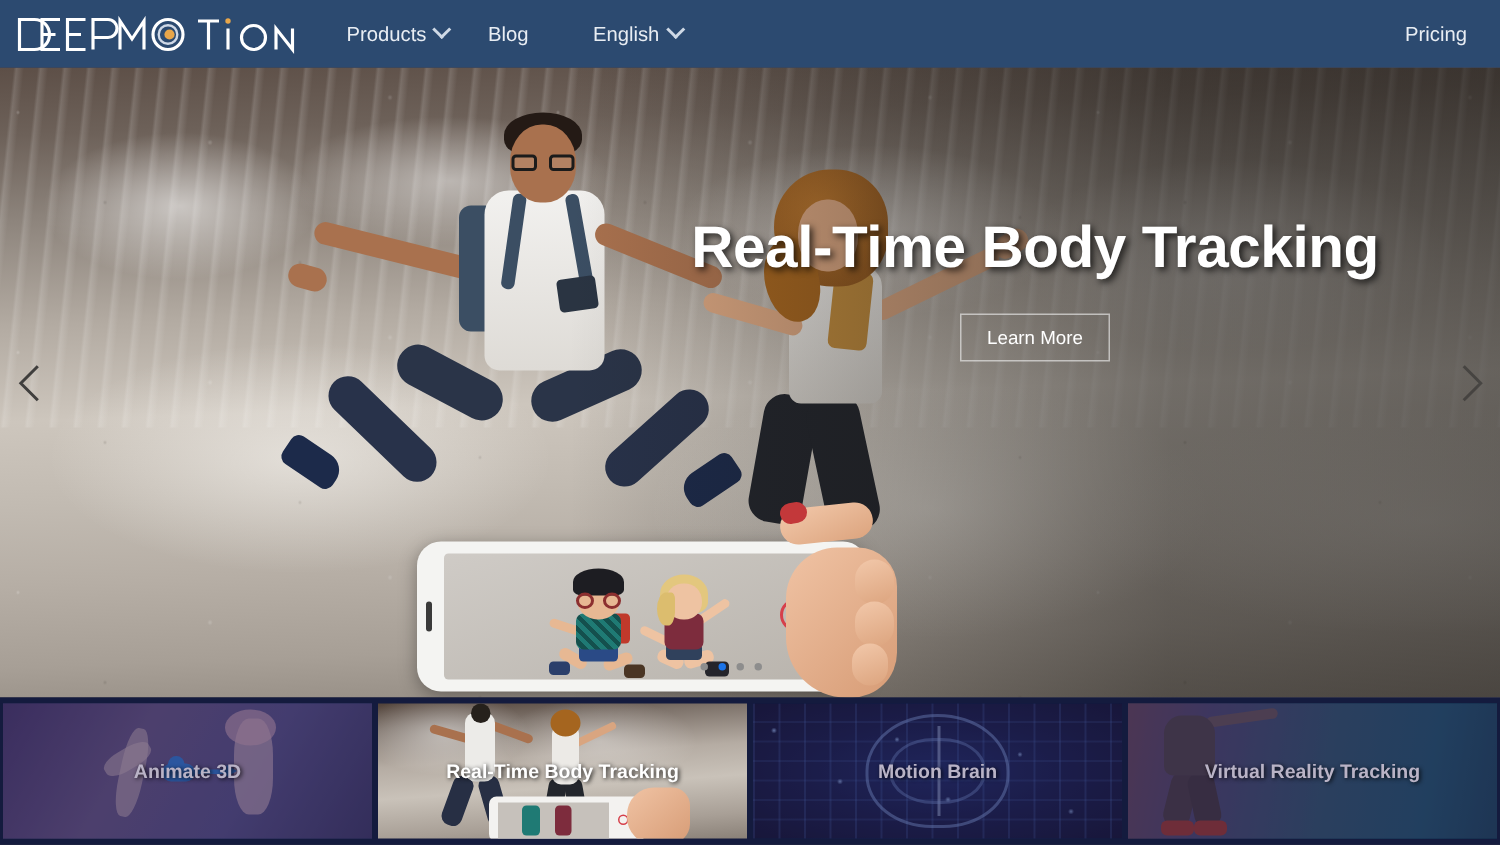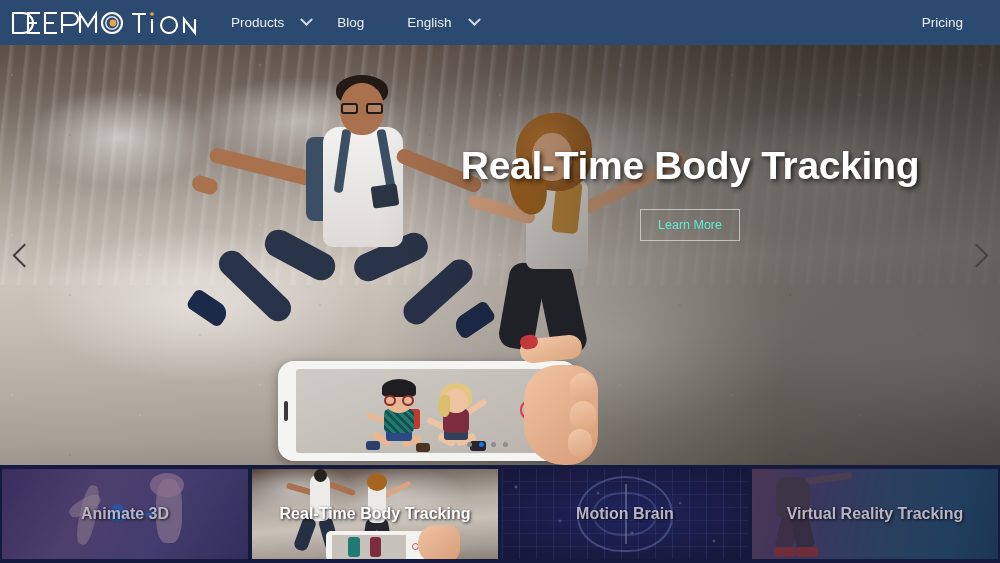--- a/index.html
+++ b/index.html
@@ -23,36 +23,35 @@
     margin-left: 10px; margin-right: 18px;
     height: 30px;
   }
   .logo-svg { display: block; }
 
   .nav-links { display: flex; align-items: center; }
   .nav-link {
     color: #e8edf3;
     font-size: 13.5px;
     padding: 0 13px;
-    display: flex; align-items: center; gap: 18px;
+    display: flex; align-items: center; gap: 6px;
     white-space: nowrap;
     cursor: pointer;
     line-height: 45px;
   }
   .chev {
     width: 9px; height: 9px;
     border-right: 2px solid #cfd9e6;
     border-bottom: 2px solid #cfd9e6;
     transform: rotate(45deg) translate(-2px,-2px);
     display: inline-block;
   }
   .nav-right {
     margin-left: auto;
     display: flex; align-items: flex-end;
-    padding-right: 15px;
   }
   .nav-right .nav-link { padding: 0 22px; }
   .signup-btn {
     background: #f0a62b;
     color: #3a3226;
     font-size: 13px;
     letter-spacing: .4px;
     border: 1px solid #d98f18;
     border-radius: 3px;
     padding: 7px 15px;
@@ -278,21 +277,21 @@
     text-shadow: 2px 2px 5px rgba(0,0,0,.75);
     letter-spacing:-.3px;
   }
   .hero-sub {
     color:#f2f2f2; font-size:21.5px; line-height:1.45; margin-top:12px;
     text-shadow: 1px 1px 4px rgba(0,0,0,.7);
     font-weight:300;
   }
   .learn-btn {
     display:inline-block; margin-top:22px;
-    color:#5eead4; font-size:12.5px;
+    color:#ffffff; font-size:12.5px;
     border:1px solid rgba(235,235,235,.65);
     padding:8px 17px; background:transparent; cursor:pointer;
     font-family:"Liberation Sans", sans-serif;
   }
 
   
   .arrow {
     position:absolute; top:188px; width:44px; height:44px;
     display:flex; align-items:center; justify-content:center;
     cursor:pointer; z-index:10;
@@ -320,21 +319,21 @@
     overflow:hidden; cursor:pointer;
     border-left:2px solid #141b3e; border-right:2px solid #141b3e;
   }
   .thumb .thumb-img { position:absolute; inset:0; }
   .thumb .dim { position:absolute; inset:0; background:rgba(40,30,70,.45); }
   .thumb.active .dim { background:rgba(0,0,0,0); }
   .thumb-label {
     position:absolute; left:0; right:0; top:50%;
     transform:translateY(-50%);
     text-align:center; color:#fff;
-    font-size:16px; font-weight:bold;
+    font-size:13px; font-weight:bold;
     text-shadow:1px 1px 3px rgba(0,0,0,.85);
     z-index:4;
   }
   .thumb:not(.active) .thumb-label { color:#b9b3c6; }
 
   
   .t1 { background:linear-gradient(120deg,#4a3a72 0%,#6b5a8c 35%,#5a5590 65%,#3d3a6b 100%); }
   .t1 .f { position:absolute; background:rgba(226,200,205,.55); border-radius:40%; }
   .t1 .fa { left:78px; top:16px; width:16px; height:60px; transform:rotate(12deg); }
   .t1 .fb { left:66px; top:30px; width:34px; height:14px; transform:rotate(-30deg); }

